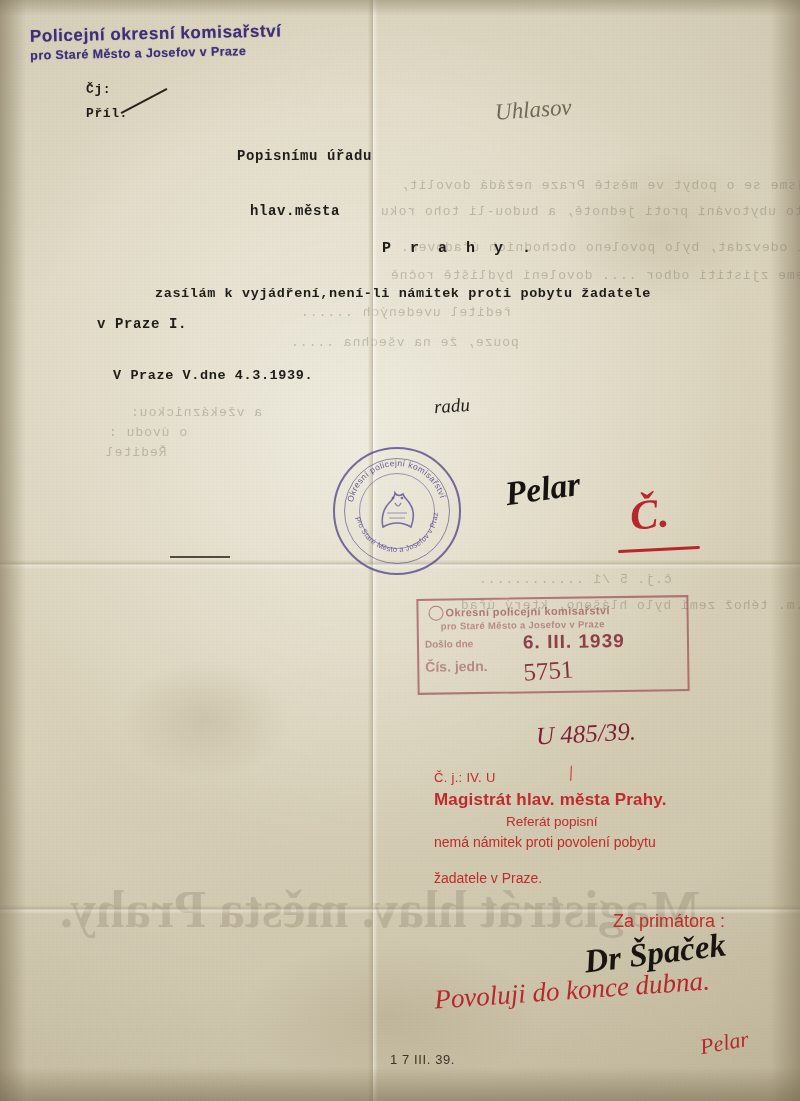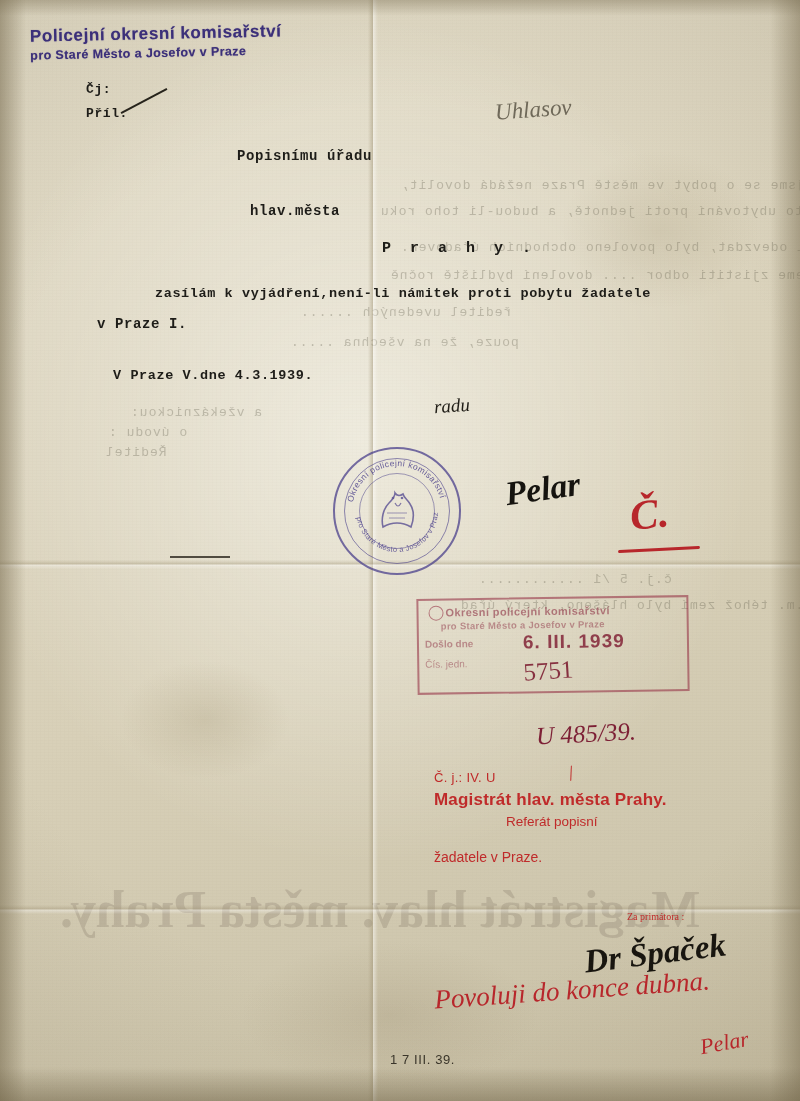--- a/index.html
+++ b/index.html
@@ -161,21 +161,21 @@
     letter-spacing: 0.4px; opacity: 0.75;
   }
   #date-stamp .ds-sub {
     position: absolute; left: 22px; top: 20px; font-size: 9.5px; font-weight: bold;
     letter-spacing: 0.3px; opacity: 0.6;
   }
   #date-stamp .ds-l1 {
     position: absolute; left: 6px; top: 38px; font-size: 10px; font-weight: bold; opacity: 0.6;
   }
   #date-stamp .ds-l2 {
-    position: absolute; left: 6px; top: 58px; font-size: 10px; font-weight: normal; opacity: 0.6;
+    position: absolute; left: 6px; top: 58px; font-size: 14px; font-weight: bold; opacity: 0.6;
   }
   #date-stamp .ds-date {
     position: absolute; left: 104px; top: 32px; font-size: 19px; font-weight: bold;
     letter-spacing: 1px; color: rgba(130,35,55,0.85);
   }
   #date-stamp .ds-num {
     position: absolute; left: 104px; top: 58px; font-size: 25px;
     font-family: "Liberation Serif", serif;
     color: rgba(125,30,50,0.9);
     transform: rotate(-3deg);
@@ -198,25 +198,25 @@
   #red-block .r-cj { font-size: 13px; letter-spacing: 0.3px; }
   #red-block .r-title { font-size: 17px; font-weight: bold; margin-top: 5px; letter-spacing: 0.2px; }
   #red-block .r-ref { font-size: 13.5px; margin-top: 4px; margin-left: 72px; }
   #red-block .r-l1 { font-size: 14px; margin-top: 5px; }
   #red-block .r-l2 { font-size: 14px; margin-top: 20px; }
   #red-block .r-date { font-size: 14px; margin-top: 6px; }
   #red-block .r-date b { font-size: 16px; letter-spacing: 1px; }
 
   #za-primatora {
     position: absolute;
-    left: 627px;
+    left: 613px;
     top: 911px;
     color: #c02a2a;
-    font-size: 10px;
-    font-family: Liberation Serif, serif;
+    font-size: 18px;
+    font-family: Liberation Sans, sans-serif;
   }
 
   
   .hand {
     position: absolute;
     font-family: "Liberation Serif", serif;
     font-style: italic;
     white-space: nowrap;
   }
   #hand-uhlasov { left: 495px; top: 97px; font-size: 23px; color: #4a4436; opacity: .75; transform: rotate(-4deg); }
@@ -330,20 +330,21 @@
     <div class="ds-date">6. III. 1939</div>
     <div class="ds-num">5751</div>
   </div>
 
   <div class="hand" id="hand-u485">U 485/39.</div>
 
   <div id="red-block">
     <div class="r-cj">Č. j.: IV. U</div>
     <div class="r-title">Magistrát hlav. města Prahy.</div>
     <div class="r-ref">Referát popisní</div>
+    <div class="r-l1">nemá námitek proti povolení pobytu</div>
     <div class="r-l2">žadatele v Praze.</div>
   </div>
   <div class="hand" id="hand-cj-slash">/</div>
   <div id="za-primatora">Za primátora :</div>
 
   <div class="hand" id="hand-spacek">Dr Špaček</div>
   <div class="hand" id="hand-povoluji">Povoluji do konce dubna.</div>
   <div class="hand" id="hand-bottom-right">Pelar</div>
 
   <div id="bottom-date">1 7 III. 39.</div>

